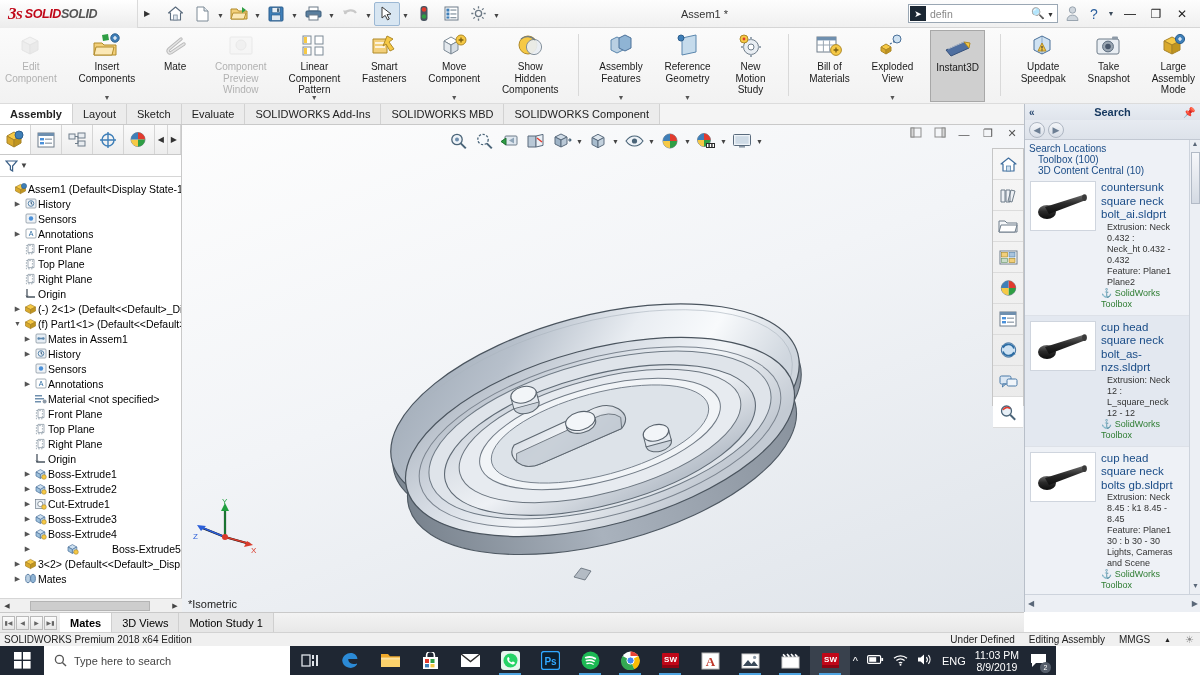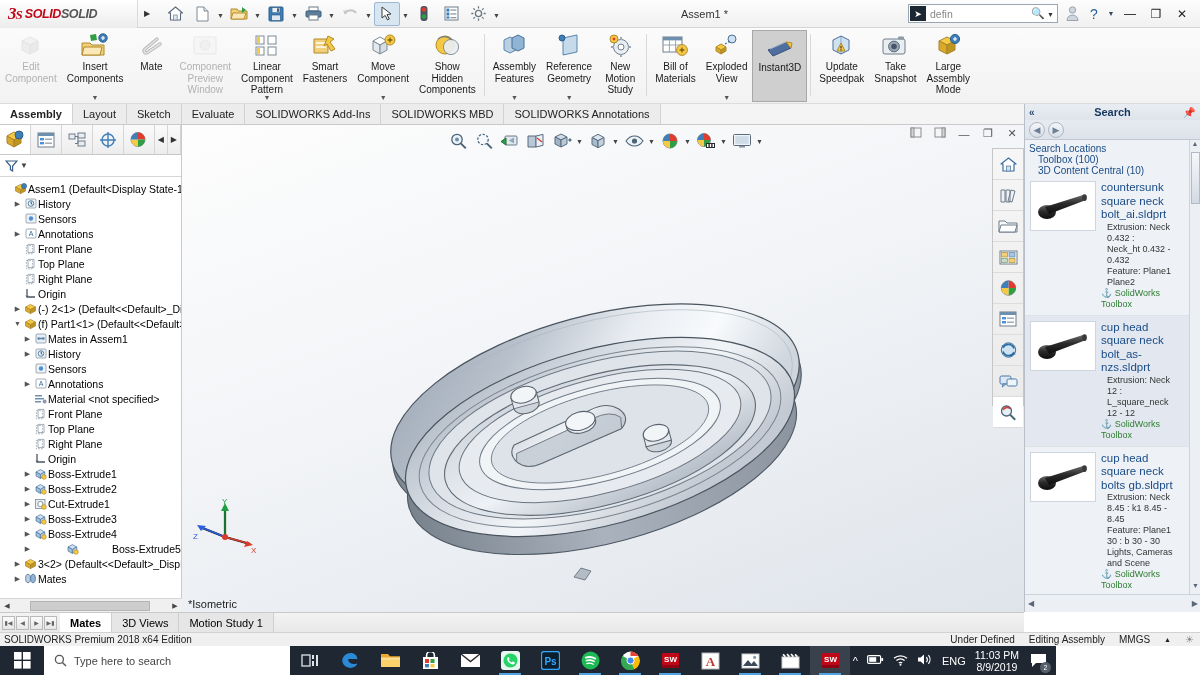--- a/index.html
+++ b/index.html
@@ -53,21 +53,21 @@
   .tb-right .ico { width:20px; height:24px; display:flex; align-items:center; justify-content:center;
                    font-size:13px; color:#3a4a5a; }
   .tb-right .wbtn { width:24px; height:24px; display:flex; align-items:center; justify-content:center;
                     font-size:12px; color:#222; }
 
   
   .ribbon {
     position:absolute; left:0; top:28px; width:1200px; height:76px;
     background:linear-gradient(#fbfbfb,#f2f2f2);
     border-bottom:1px solid #dcdcdc;
-    display:flex; align-items:flex-start; padding-top:2px;
+    display:flex; align-items:flex-start; padding-top:2px;justify-content:space-between;
   }
   .rb {
     width:auto; min-width:46px; padding:2px 5px 0 5px; height:72px;
     display:flex; flex-direction:column; align-items:center;
     text-align:center; position:relative;
   }
   .rb.active { background:#cfcfcf; border:1px solid #a8a8a8; }
   .rb .ri { height:28px; display:flex; align-items:center; justify-content:center; margin-bottom:1px; }
   .rb .rl { font-size:10px; line-height:11.5px; color:#1a1a1a; max-width:62px; }
   .rb.dis .rl { color:#b2b2b2; }
@@ -520,21 +520,21 @@
       </div>
     </div>
 
   <div class="ctabs" id="ctabs">
       <div class="ctab on">Assembly</div>
       <div class="ctab">Layout</div>
       <div class="ctab">Sketch</div>
       <div class="ctab">Evaluate</div>
       <div class="ctab">SOLIDWORKS Add-Ins</div>
       <div class="ctab">SOLIDWORKS MBD</div>
-      <div class="ctab">SOLIDWORKS Annotations</div>
+      <div class="ctab">SOLIDWORKS Component</div>
       <div class="filler"></div>
     </div>
 
   <div class="leftpanel">
     <div class="ftabs">
       <div class="ftab on">
         <svg width="21" height="19" viewBox="0 0 21 19">
             <path d="M3 6l7-4 7 4-7 4z" fill="#f6c945" stroke="#a8842a"></path>
             <path d="M3 6v7l7 4V10z" fill="#d9a92c" stroke="#a8842a"></path>
             <path d="M17 6v7l-7 4V10z" fill="#c0951f" stroke="#a8842a"></path>

